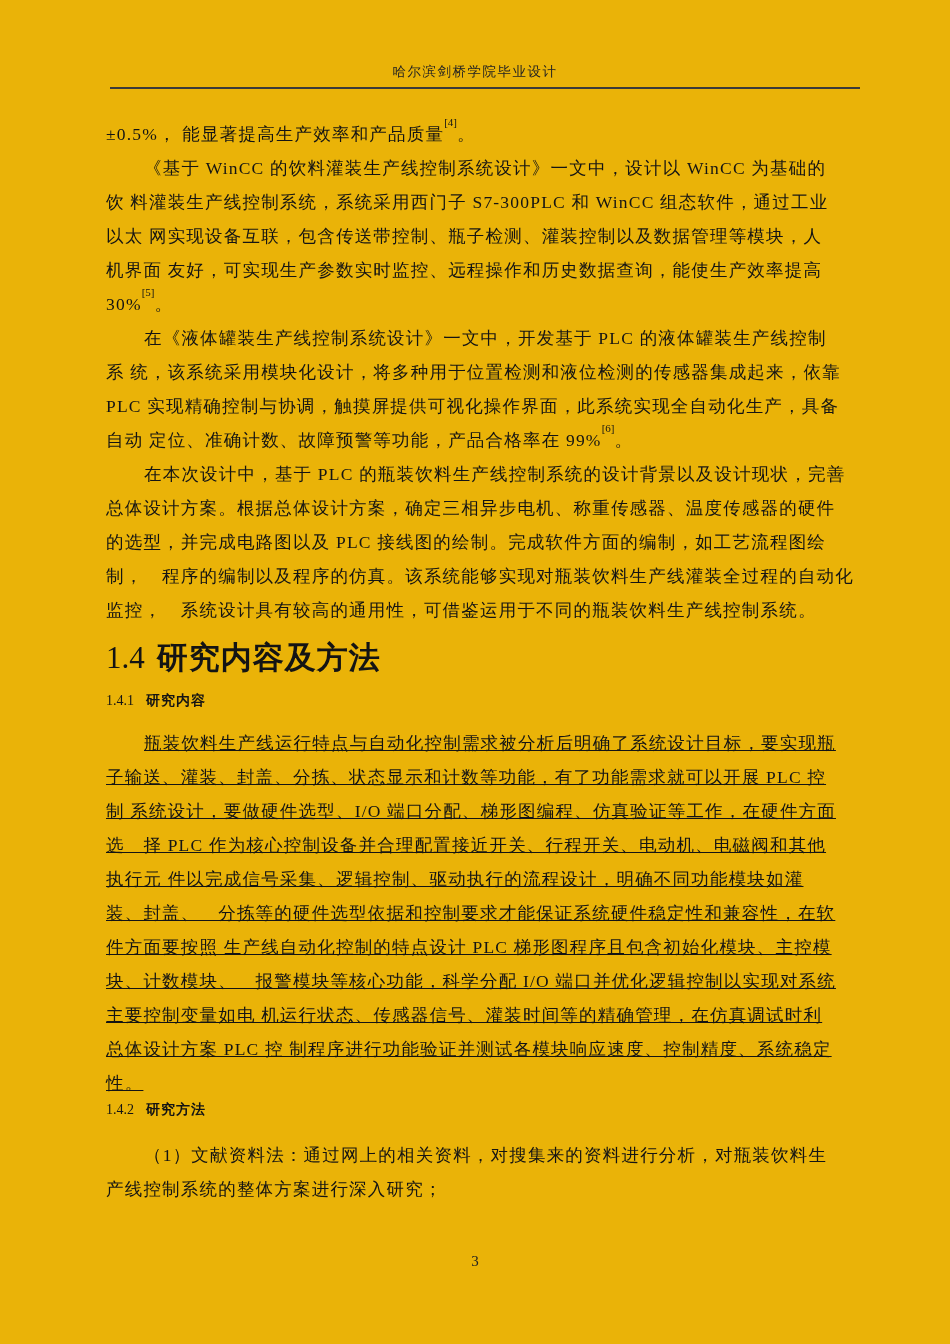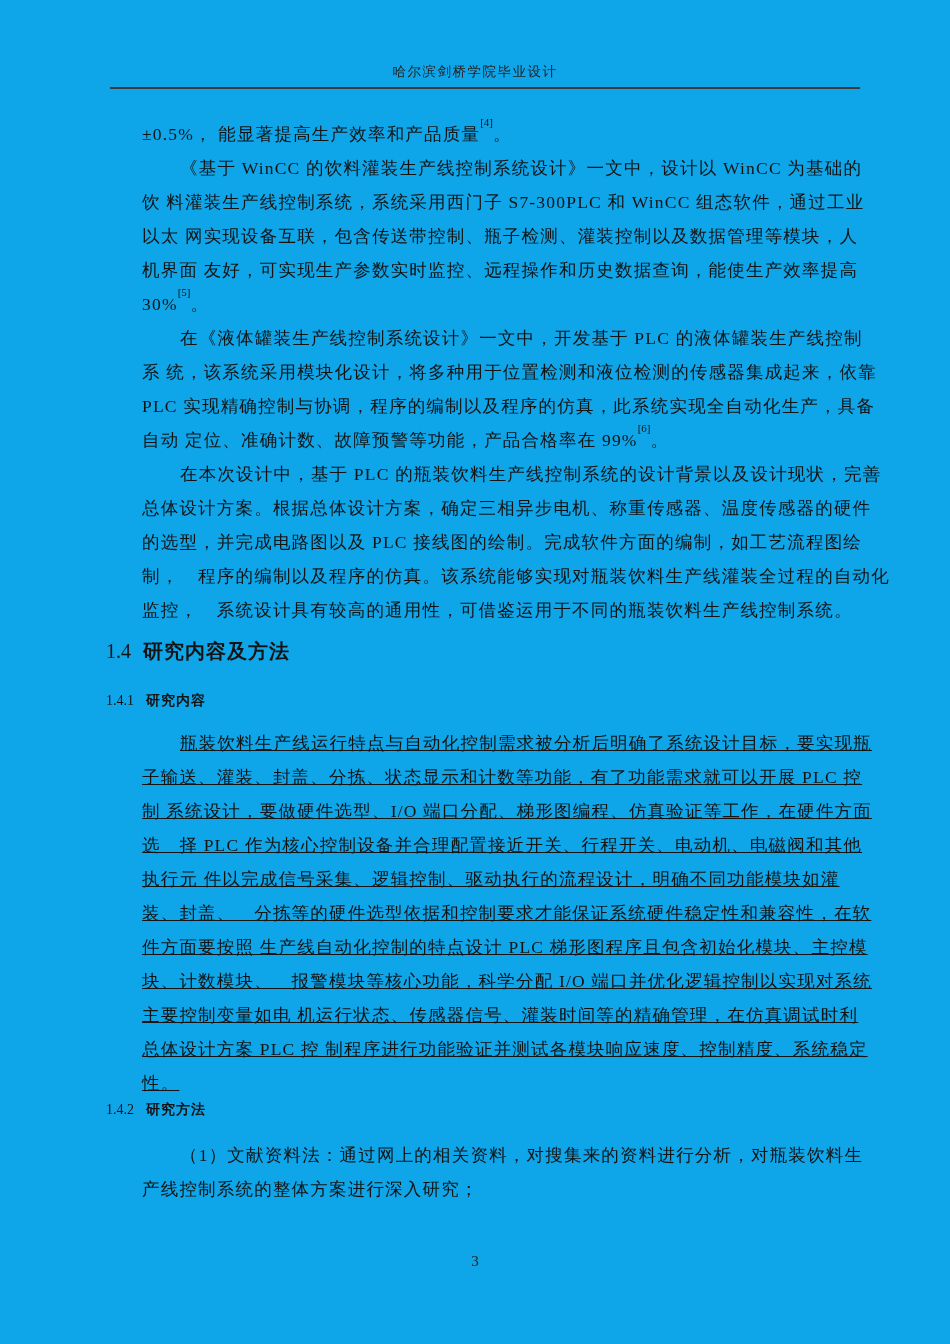--- a/index.html
+++ b/index.html
@@ -1,20 +1,20 @@
 <!DOCTYPE html>
 <html><head>
 <meta charset="utf-8">
 <style>
   html,body{margin:0;padding:0;background:#e8e8e8;}
   .page{
     position:relative;
     width:950px;height:1344px;
     margin:0 auto;
-    background:#0ea5e9;
+    background:#eab308;
     color:#141414;
     font-family:"Liberation Serif","DejaVu Serif",serif;
     overflow:hidden;
   }
   .running-head{
     position:absolute;top:63px;left:0;width:950px;
     text-align:center;
     font-size:13.5px;line-height:17px;
     letter-spacing:1.5px;
     color:#222;
@@ -22,35 +22,34 @@
   .head-rule{
     position:absolute;top:87px;left:110px;width:750px;height:2px;
     background:#3a3a3a;
   }
   .body-col{position:absolute;left:106px;width:756px;}
   .line{
     height:34px;line-height:34px;
     font-size:17.5px;
     letter-spacing:1.2px;
     white-space:nowrap;
-    margin-left:36px;
   }
   .indent{padding-left:38px;}
   .blk-1{top:117px;}
   .blk-p5{top:726px;text-decoration:underline;}
   .blk-p6{top:1138px;font-family:Liberation Serif, serif;}
   sup.cite{
     font-size:11px;
     letter-spacing:0;
     position:relative;top:-7px;
     line-height:0;
   }
   .h-big{
     position:absolute;left:106px;top:637px;
-    font-size:20px;line-height:28px;
+    font-size:31px;line-height:40px;
     font-weight:bold;
     letter-spacing:1px;
     font-family:"DejaVu Sans","Liberation Sans",sans-serif;
   }
   .h-sub{
     position:absolute;left:106px;
     font-size:14px;line-height:23px;
     font-weight:bold;
     letter-spacing:1px;
     font-family:"DejaVu Sans","Liberation Sans",sans-serif;
@@ -82,21 +81,21 @@
     <div class="line"><span>±0.5%， 能显著提高生产效率和产品质量</span><sup class="cite">[4]</sup><span>。</span></div>
 
     <div class="line indent">《基于 WinCC 的饮料灌装生产线控制系统设计》一文中，设计以 WinCC 为基础的</div>
     <div class="line">饮 料灌装生产线控制系统，系统采用西门子 S7-300PLC 和 WinCC 组态软件，通过工业</div>
     <div class="line">以太 网实现设备互联，包含传送带控制、瓶子检测、灌装控制以及数据管理等模块，人</div>
     <div class="line">机界面 友好，可实现生产参数实时监控、远程操作和历史数据查询，能使生产效率提高</div>
     <div class="line"><span>30%</span><sup class="cite">[5]</sup><span>。</span></div>
 
     <div class="line indent">在《液体罐装生产线控制系统设计》一文中，开发基于 PLC 的液体罐装生产线控制</div>
     <div class="line">系 统，该系统采用模块化设计，将多种用于位置检测和液位检测的传感器集成起来，依靠</div>
-    <div class="line">PLC 实现精确控制与协调，程序的编制以及程序的仿真，此系统实现全自动化生产，具备</div>
+    <div class="line">PLC 实现精确控制与协调，触摸屏提供可视化操作界面，此系统实现全自动化生产，具备</div>
     <div class="line"><span>自动 定位、准确计数、故障预警等功能，产品合格率在 99%</span><sup class="cite">[6]</sup><span>。</span></div>
 
     <div class="line indent">在本次设计中，基于 PLC 的瓶装饮料生产线控制系统的设计背景以及设计现状，完善</div>
     <div class="line">总体设计方案。根据总体设计方案，确定三相异步电机、称重传感器、温度传感器的硬件</div>
     <div class="line">的选型，并完成电路图以及 PLC 接线图的绘制。完成软件方面的编制，如工艺流程图绘</div>
     <div class="line">制，　程序的编制以及程序的仿真。该系统能够实现对瓶装饮料生产线灌装全过程的自动化</div>
     <div class="line">监控，　系统设计具有较高的通用性，可借鉴运用于不同的瓶装饮料生产线控制系统。</div>
   </div>
 
   <div class="h-big"><span class="h-num">1.4</span><span>研究内容及方法</span></div>

